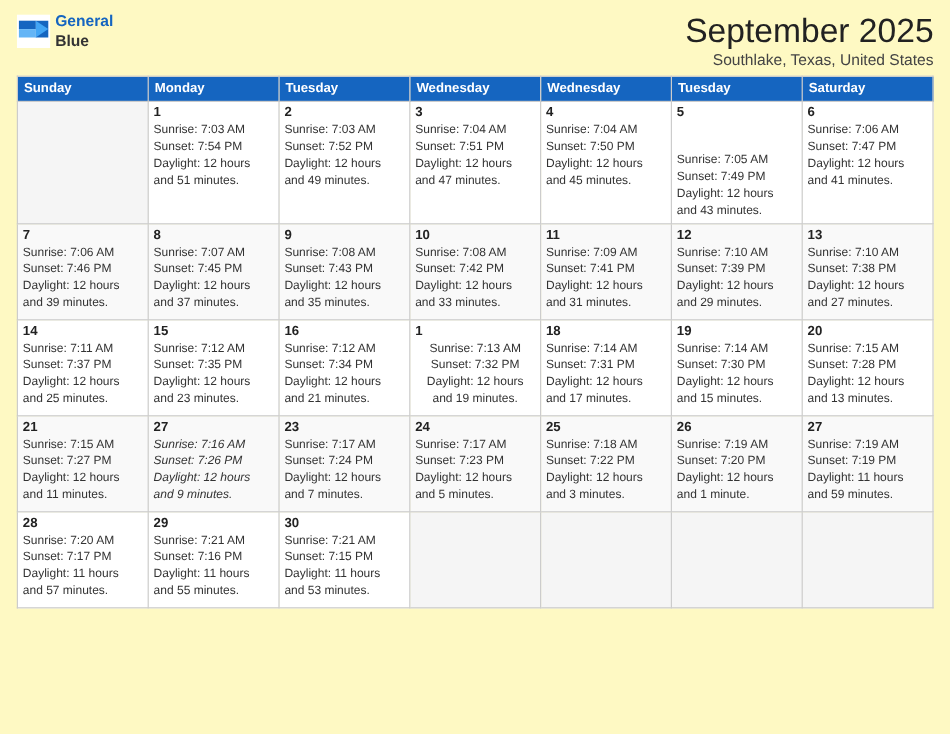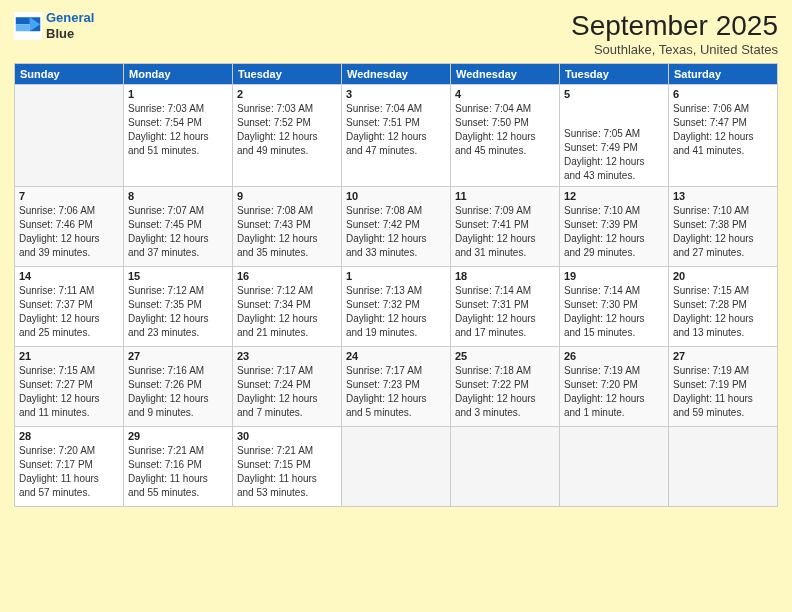--- a/index.html
+++ b/index.html
@@ -247,21 +247,21 @@
           </td>
           <td>
             <span class="day-number">16</span>
             <div class="day-info" style="white-space: pre-line;">Sunrise: 7:12 AM
 Sunset: 7:34 PM
 Daylight: 12 hours
 and 21 minutes.</div>
           </td>
           <td>
             <span class="day-number">1</span>
-            <div class="day-info" style="white-space: pre-line;">Sunrise: 7:13 AM
+            <div class="day-info" style="white-space: pre-line; text-align: center;">Sunrise: 7:13 AM
 Sunset: 7:32 PM
 Daylight: 12 hours
 and 19 minutes.</div>
           </td>
           <td>
             <span class="day-number">18</span>
             <div class="day-info" style="white-space: pre-line;">Sunrise: 7:14 AM
 Sunset: 7:31 PM
 Daylight: 12 hours
 and 17 minutes.</div>
@@ -284,21 +284,21 @@
         <tr>
           <td>
             <span class="day-number">21</span>
             <div class="day-info" style="white-space: pre-line;">Sunrise: 7:15 AM
 Sunset: 7:27 PM
 Daylight: 12 hours
 and 11 minutes.</div>
           </td>
           <td>
             <span class="day-number">27</span>
-            <div class="day-info" style="white-space: pre-line;">Sunrise: 7:16 AM
+            <div class="day-info" style="white-space: pre-line; font-style: italic;">Sunrise: 7:16 AM
 Sunset: 7:26 PM
 Daylight: 12 hours
 and 9 minutes.</div>
           </td>
           <td>
             <span class="day-number">23</span>
             <div class="day-info" style="white-space: pre-line;">Sunrise: 7:17 AM
 Sunset: 7:24 PM
 Daylight: 12 hours
 and 7 minutes.</div>

